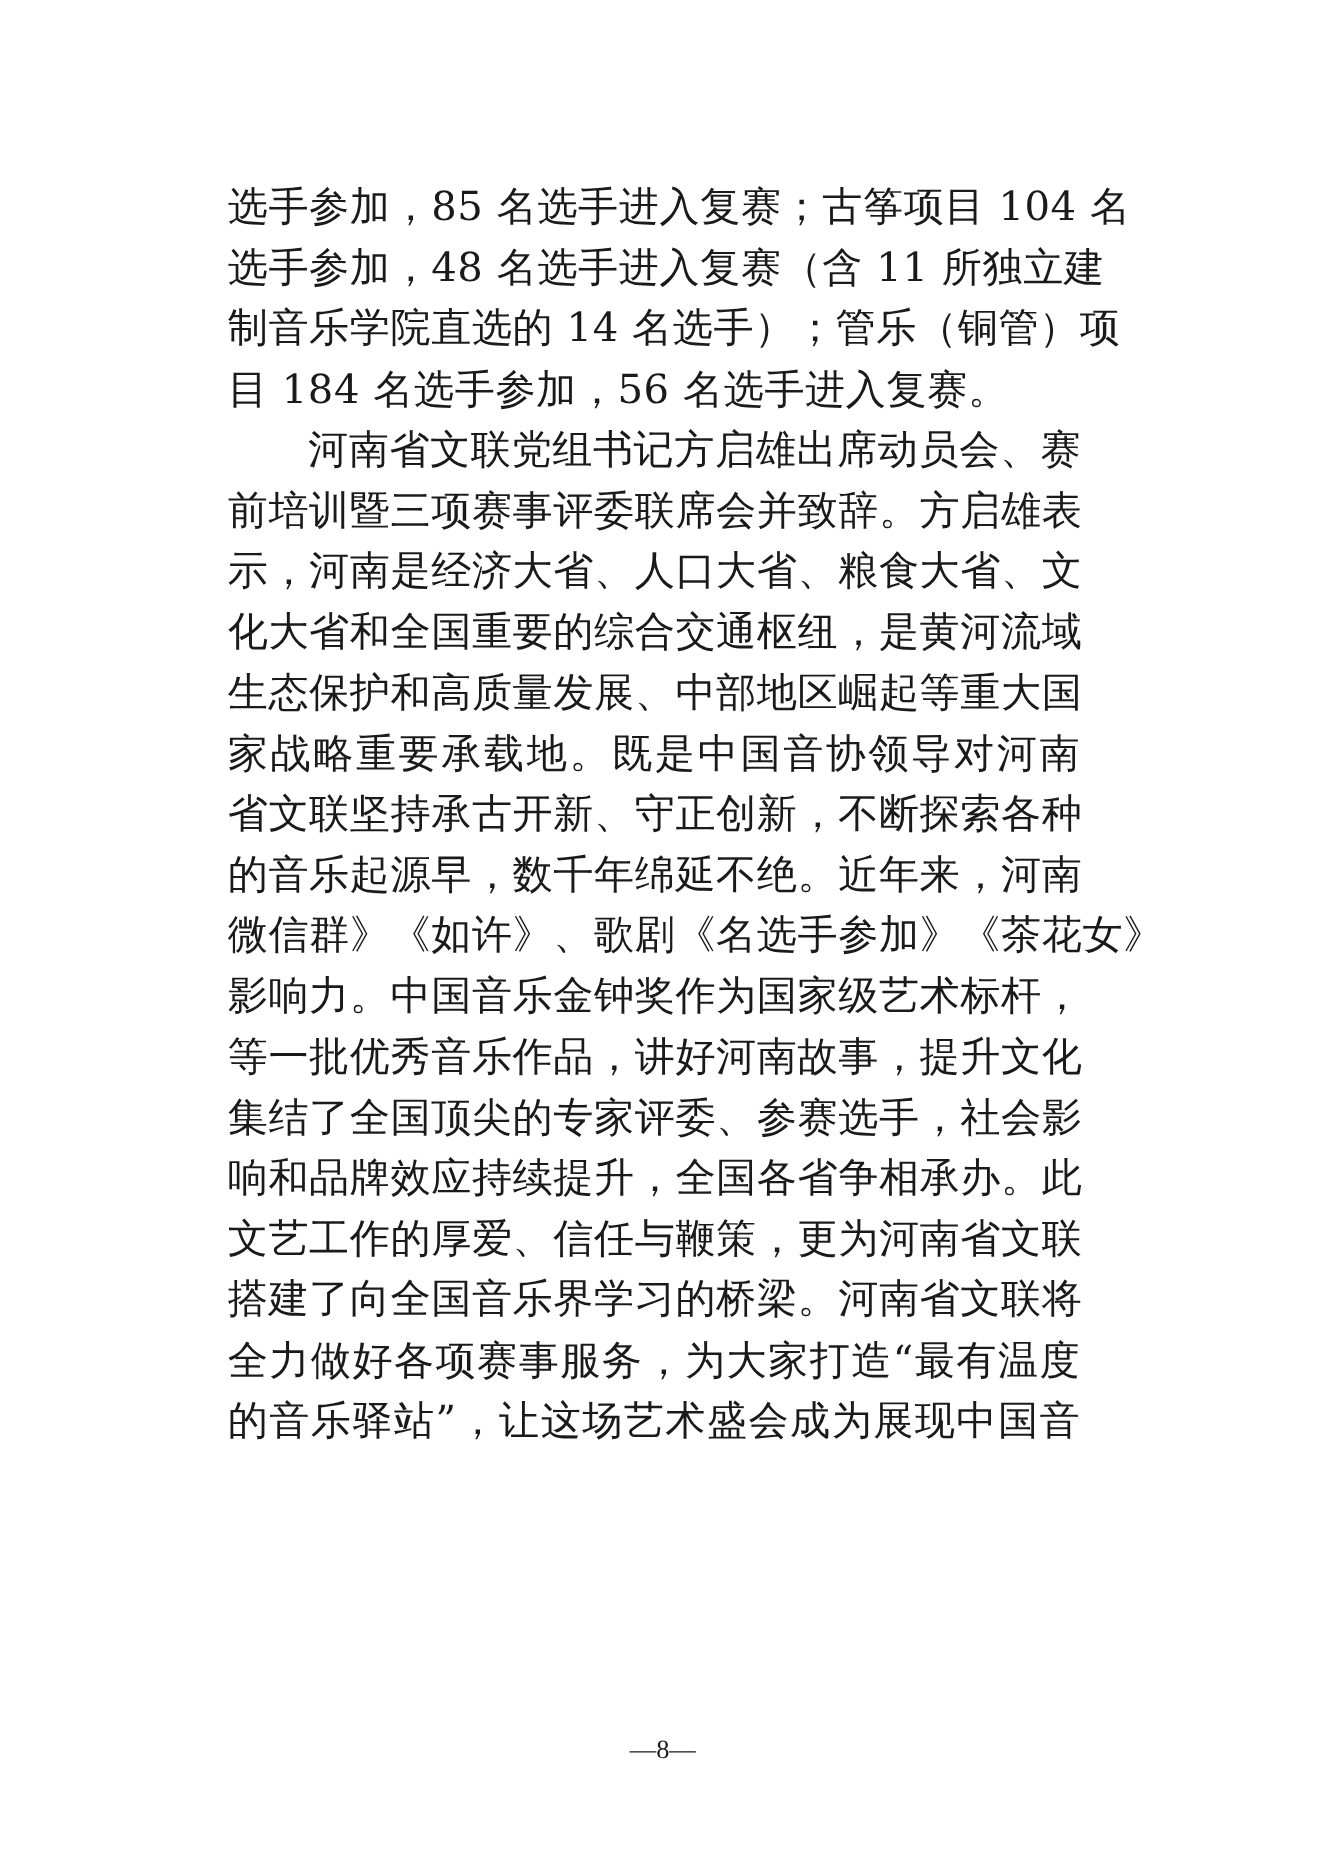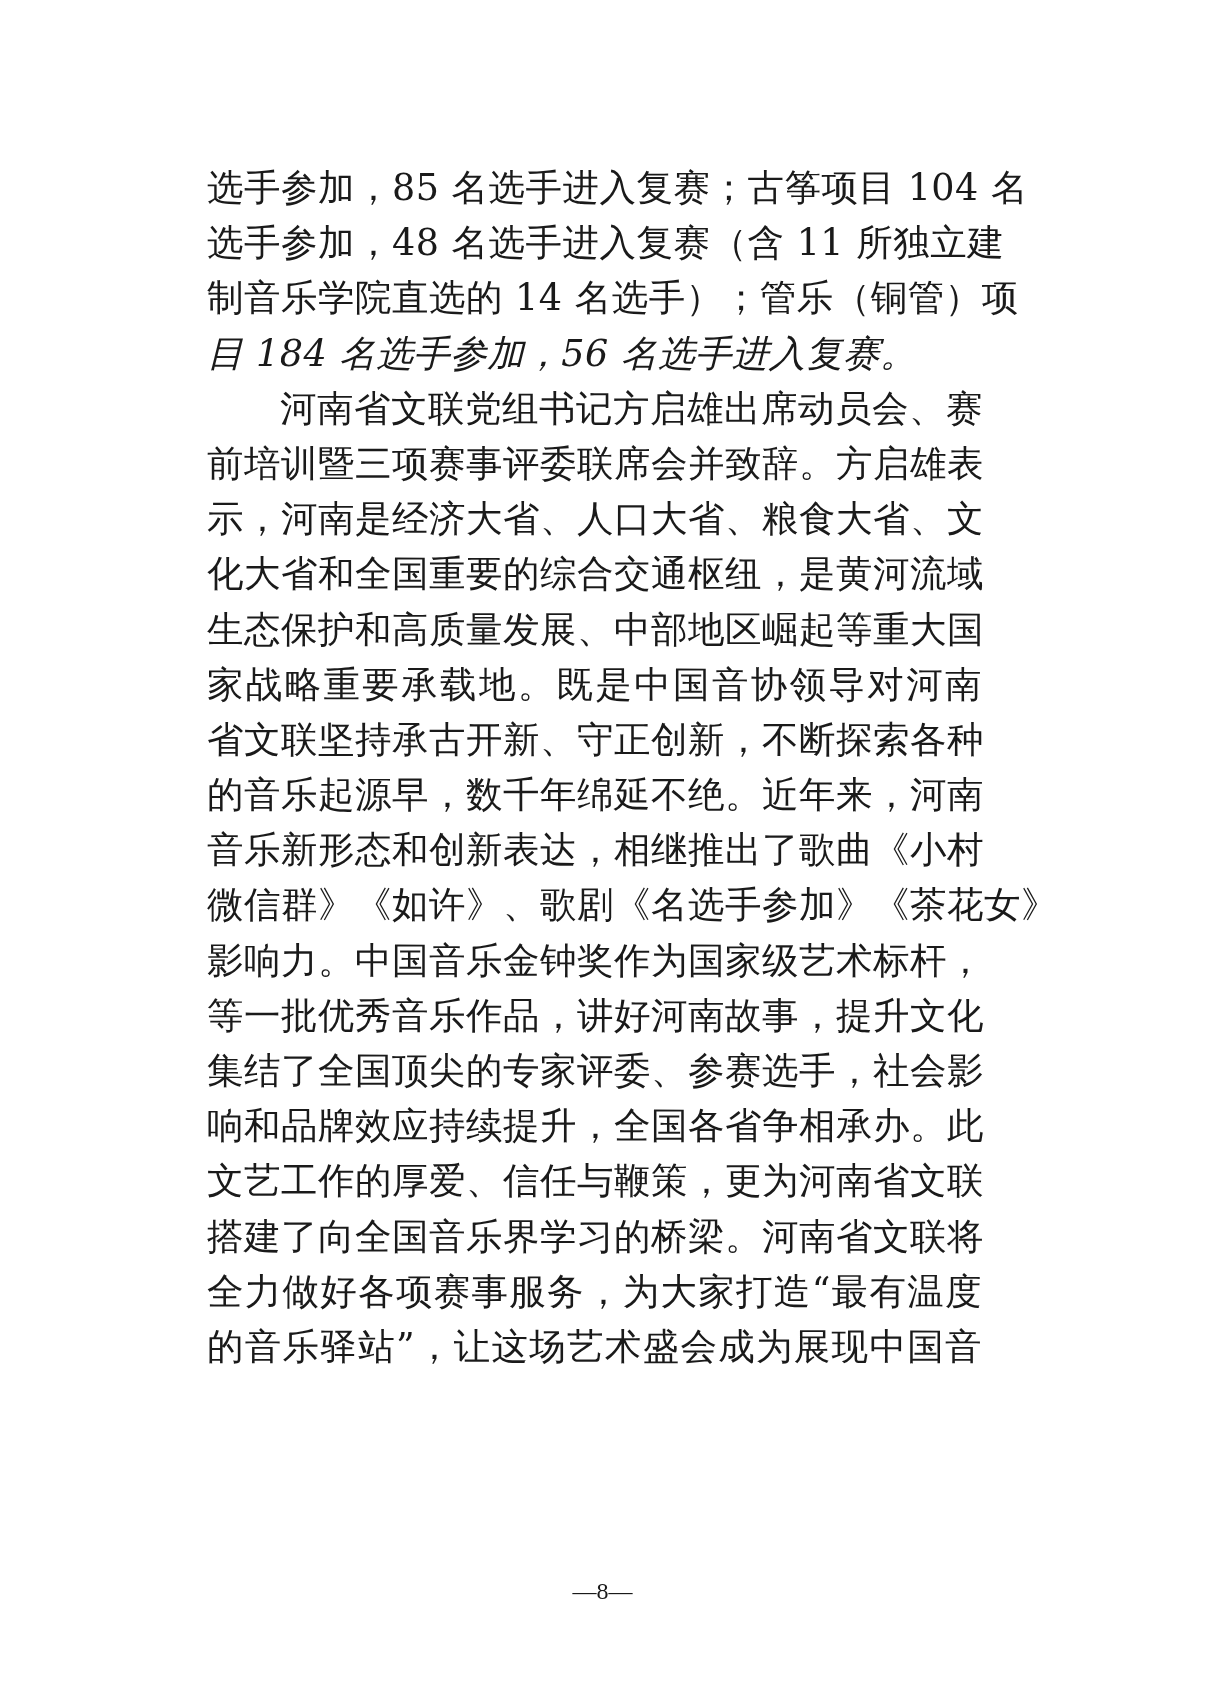--- a/index.html
+++ b/index.html
@@ -6,21 +6,21 @@
     body { width: 1205px; height: 1701px; position: relative; overflow: hidden; }
     .page { position: absolute; left: 0; top: 0; width: 1205px; height: 1701px; background: #fff; }
     .body-text {
       position: absolute; left: 170px; top: 160px; width: 775px;
       font-family: "DejaVu Serif", "Liberation Serif", serif;
       font-size: 36.5px; line-height: 55.2px; color: #1a1a1a;
       letter-spacing: 0.5px;
       margin-left: 37px;
     }
     .line { display: block; white-space: nowrap; text-align: justify; text-align-last: justify; height: 55.2px; }
-    .line.last { text-align-last: left; font-style: italic; }
+    .line.last { text-align-last: left; }
     .indent { padding-left: 73px; }
     .footer {
       position: absolute; left: 0; width: 1205px; top: 1578px; text-align: center;
       font-family: "Liberation Serif", "DejaVu Serif", serif; font-size: 24px; color: #1a1a1a;
     }
   </style>
 </head>
 <body>
 
 <div class="page">
@@ -33,21 +33,20 @@
     </div>
     <div>
       <span class="line indent">河南省文联党组书记方启雄出席动员会、赛</span>
       <span class="line">前培训暨三项赛事评委联席会并致辞。方启雄表</span>
       <span class="line">示，河南是经济大省、人口大省、粮食大省、文</span>
       <span class="line">化大省和全国重要的综合交通枢纽，是黄河流域</span>
       <span class="line">生态保护和高质量发展、中部地区崛起等重大国</span>
       <span class="line">家战略重要承载地。既是中国音协领导对河南</span>
       <span class="line">省文联坚持承古开新、守正创新，不断探索各种</span>
       <span class="line">的音乐起源早，数千年绵延不绝。近年来，河南</span>
-      <span class="line">音乐新形态和创新表达，相继推出了歌曲《小村</span>
       <span class="line">微信群》《如许》、歌剧《名选手参加》《茶花女》</span>
       <span class="line">影响力。中国音乐金钟奖作为国家级艺术标杆，</span>
       <span class="line">等一批优秀音乐作品，讲好河南故事，提升文化</span>
       <span class="line">集结了全国顶尖的专家评委、参赛选手，社会影</span>
       <span class="line">响和品牌效应持续提升，全国各省争相承办。此</span>
       <span class="line">文艺工作的厚爱、信任与鞭策，更为河南省文联</span>
       <span class="line">搭建了向全国音乐界学习的桥梁。河南省文联将</span>
       <span class="line">全力做好各项赛事服务，为大家打造“最有温度</span>
       <span class="line">的音乐驿站”，让这场艺术盛会成为展现中国音</span>
     </div>

